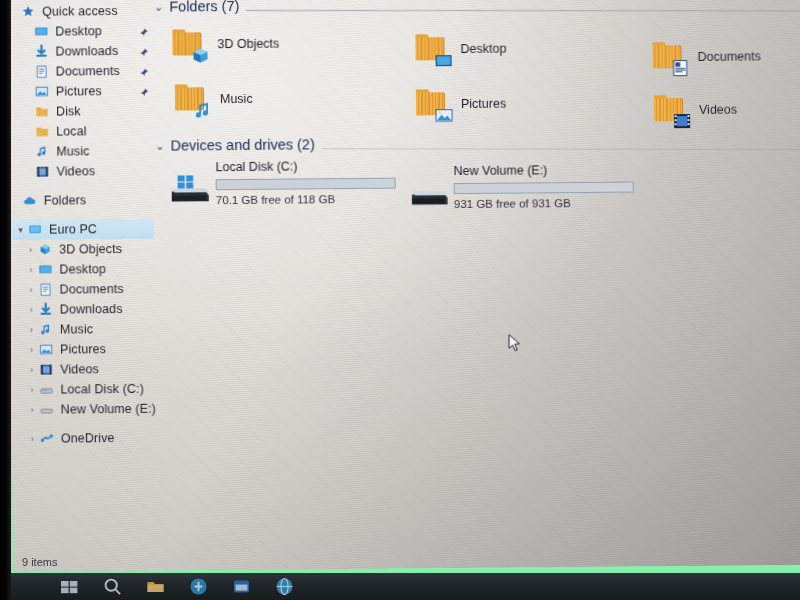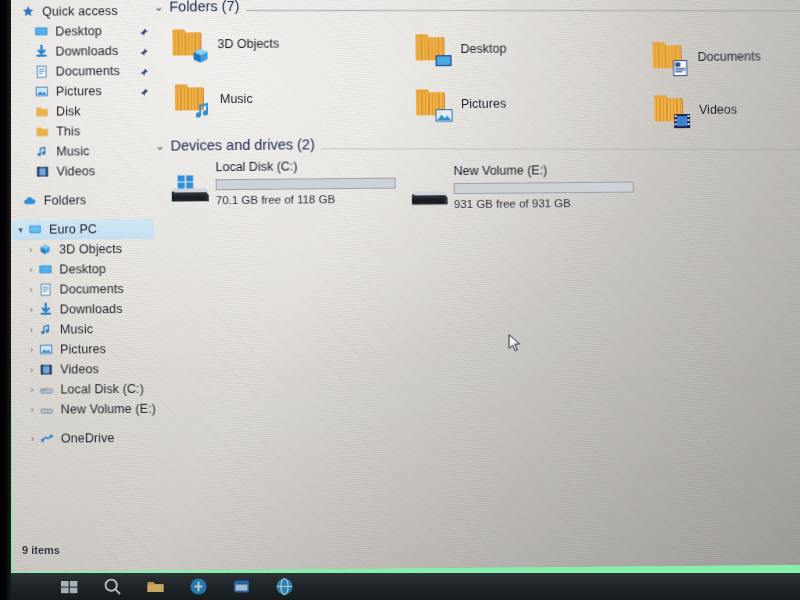--- a/index.html
+++ b/index.html
@@ -110,21 +110,21 @@
   .drive-ico { position:absolute; width:44px; height:30px; }
   .drive-name { position:absolute; font-size:12.5px; color:#1d1d26; white-space:nowrap; }
   .bar {
     position:absolute; height:11px; border:1px solid #9aa2ad;
     background:#cdd2d8; box-sizing:border-box;
   }
   .bar .fill { height:100%; background:linear-gradient(180deg,#2e9ade,#1878c9); }
   .drive-sub { position:absolute; font-size:11.5px; color:#33333c; white-space:nowrap; }
 
   
-  #status { position:absolute; left:22px; bottom:44px; font-size:11px; color:#2a2a33; z-index:20; opacity:.9;font-weight:bold; }
+  #status { position:absolute; left:22px; bottom:32px; font-size:11px; color:#2a2a33; z-index:20; opacity:.9; }
 
   
   #cursor { position:absolute; left:497px; top:344px; width:13px; height:19px; z-index:30; }
 </style>
 </head>
 <body>
 
 <div id="photo">
   <div id="screen">
 
@@ -209,21 +209,21 @@
           </span>
           <span class="nav-label">Disk</span>
         </div>
 
         <div class="nav-row" style="padding-left:23px">
           <span class="nav-ico">
             <svg viewBox="0 0 16 16" width="16" height="14">
                 <path d="M1.5 3.2h5l1.2 1.6h6.8v8.2H1.5z" fill="#e8b14c"></path>
               </svg>
           </span>
-          <span class="nav-label">This</span>
+          <span class="nav-label">Local</span>
         </div>
 
         <div class="nav-row" style="padding-left:23px">
           <span class="nav-ico">
             <svg viewBox="0 0 16 16" width="16" height="14">
                 <path d="M11.5 2v7.6a2 2 0 11-1.4-1.9V4.1L6.5 5v6.2a2 2 0 11-1.4-1.9V3.6z" fill="#2f7ec0"></path>
               </svg>
           </span>
           <span class="nav-label">Music</span>
         </div>

